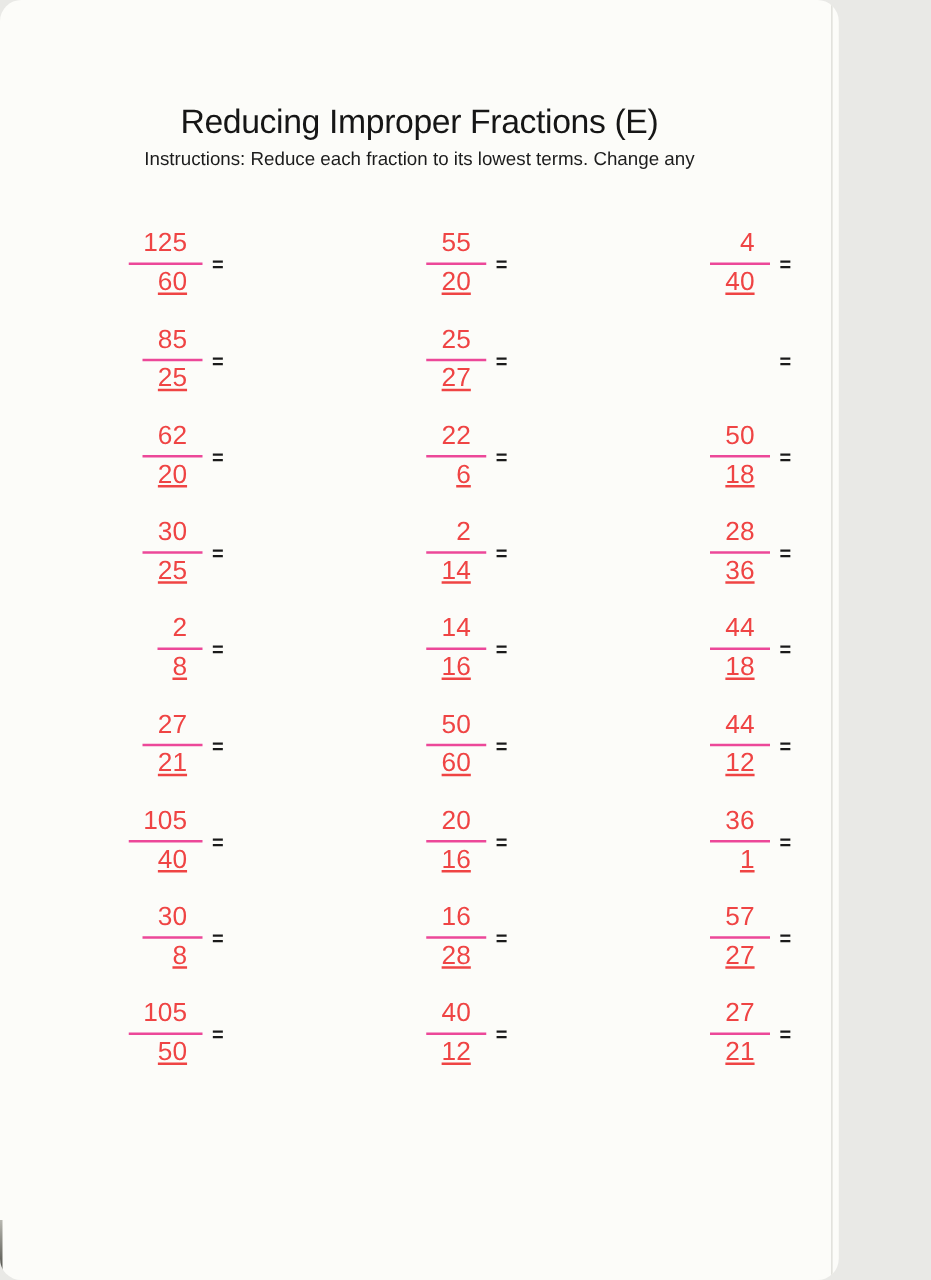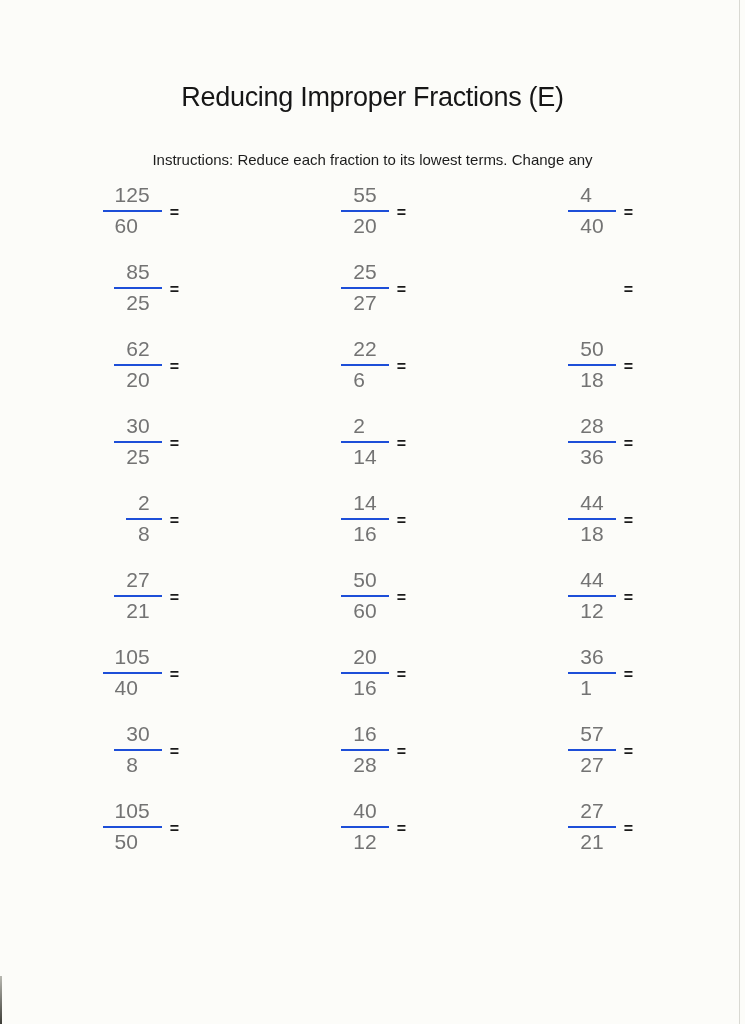--- a/index.html
+++ b/index.html
@@ -2,75 +2,76 @@
 <html><head>
 <meta charset="utf-8">
 <style>
   html, body {
     margin: 0;
     padding: 0;
     background: #e9e9e6;
   }
   .sheet {
     position: relative;
-    width: 745px;
+    width: 671px;
     height: 1024px;
     background: #fcfcf9;
     overflow: hidden;
     font-family: "Liberation Sans", sans-serif;
     color: #1a1a1a;
+    border-radius: 17px;
   }
   .title {
     position: absolute;
     top: 82px;
     left: 0;
     width: 100%;
     text-align: center;
     font-size: 27px;
     letter-spacing: -0.3px;
     color: #161616;
   }
   .instructions {
     position: absolute;
     top: 118px;
     left: 0;
     width: 100%;
     text-align: center;
     font-size: 15px;
     line-height: 19px;
     color: #1c1c1c;
-    margin-top: 32px;
   }
   .grid {
     position: absolute;
     top: 172px;
     left: 0;
     display: grid;
     grid-template-columns: 179px 227px 227px;
     grid-auto-rows: 77px;
     align-items: center;
     justify-items: end;
   }
   .cell {
     display: flex;
     align-items: center;
   }
   .frac {
     display: inline-block;
-    text-align: left;
+    text-align: right;
     font-size: 21px;
     line-height: 1.05;
-    color: #737373;
+    color: #ef4444;
   }
   .frac .num {
     padding: 0 12px 3px 12px;
   }
   .frac .den {
-    border-top: 2px solid #1d4ed8;
+    border-top: 2px solid #ec4899;
     padding: 3px 12px 0 12px;
+    text-decoration: underline;
   }
   .eq {
     font-size: 16px;
     font-weight: 700;
     margin-left: 8px;
     transform: translateY(2px);
     color: #1a1a1a;
   }
   
   .scan-edge-right {

